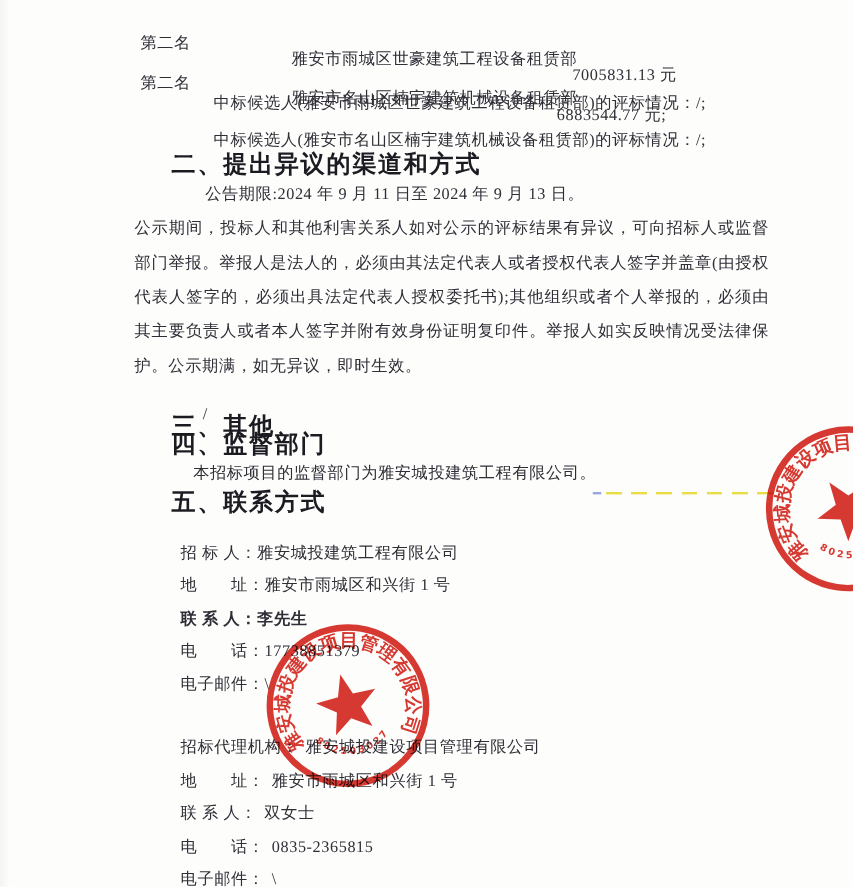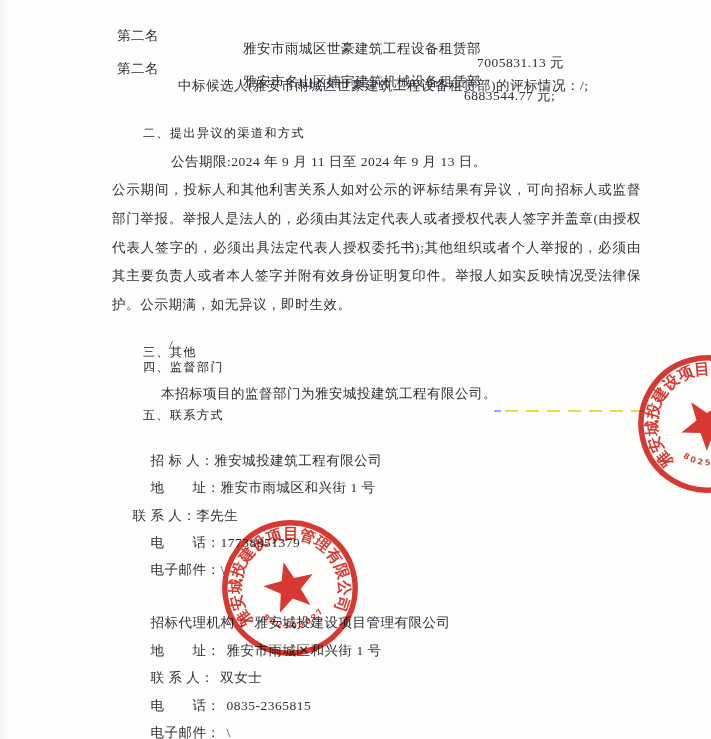--- a/index.html
+++ b/index.html
@@ -7,21 +7,21 @@
   body {
     position:relative;
     width:711px; height:739px;
     background:#fdfdfc;
     overflow:hidden;
     font-family:"Liberation Serif","DejaVu Serif",serif;
     color:#2e2e36;
   }
   .page { position:absolute; inset:0; background:linear-gradient(90deg,#f4f4f2 0px,#fdfdfc 8px); }
   .line { position:absolute; white-space:pre; font-size:13.5px; letter-spacing:0.5px; line-height:1;padding-left:28px; }
-  .h    { font-weight:normal; font-size:12px; color:#1b1b21; letter-spacing:1.5px; }
+  .h    { font-weight:bold; font-size:20px; color:#1b1b21; letter-spacing:1.5px; }
   .rank   { position:absolute; left:117px; }
   .company{ position:absolute; left:243px; }
   .amount { position:absolute; left:477px; }
   .amount2{ position:absolute; left:464px; }
   .para {
     position:absolute; left:112px; top:176px; width:529px;
     font-size:13.5px; line-height:28.8px; letter-spacing:0.6px;
     text-align:justify; color:#2e2e36;
   }
   .c-row { position:absolute; font-size:13.5px; letter-spacing:0.5px; white-space:pre; }
@@ -48,40 +48,41 @@
     <span class="company">雅安市雨城区世豪建筑工程设备租赁部</span>
     <span class="amount">7005831.13 元</span>
   </div>
   <div class="line" style="top:48px;">
     <span class="rank">第二名</span>
     <span class="company">雅安市名山区楠宇建筑机械设备租赁部</span>
     <span class="amount2">6883544.77 元;</span>
   </div>
 
   <div class="line" style="left:150px; top:79px;">中标候选人(雅安市雨城区世豪建筑工程设备租赁部)的评标情况：/;</div>
+  <div class="line" style="left:150px; top:110px;">中标候选人(雅安市名山区楠宇建筑机械设备租赁部)的评标情况：/;</div>
 
   <div class="line h" style="left:115px; top:127px;">二、提出异议的渠道和方式</div>
   <div class="line" style="left:143px; top:155px;">公告期限:2024 年 9 月 11 日至 2024 年 9 月 13 日。</div>
   <div class="para">公示期间，投标人和其他利害关系人如对公示的评标结果有异议，可向招标人或监督部门举报。举报人是法人的，必须由其法定代表人或者授权代表人签字并盖章(由授权代表人签字的，必须出具法定代表人授权委托书);其他组织或者个人举报的，必须由其主要负责人或者本人签字并附有效身份证明复印件。举报人如实反映情况受法律保护。公示期满，如无异议，即时生效。</div>
 
   <div class="line h" style="left:115px; top:313px;margin-top:33px;">三、其他</div>
   <div class="line" style="left:141px; top:338px;">/</div>
 
   <div class="line h" style="left:115px; top:361px;">四、监督部门</div>
   <div class="line" style="left:133px; top:387px;">本招标项目的监督部门为雅安城投建筑工程有限公司。</div>
 
   <div class="line h" style="left:115px; top:409px;">五、联系方式</div>
 
   <div class="c-row" style="left:135px; top:436px;">
     <span class="lbl">招 标 人：</span><span class="val">雅安城投建筑工程有限公司</span>
   </div>
   <div class="c-row" style="left:135px; top:463px;">
     <span class="lbl">地　　址：</span><span class="val">雅安市雨城区和兴街 1 号</span>
   </div>
-  <div class="c-row" style="left:117px; top:491px;">
+  <div class="c-row" style="left:135px; top:491px;font-weight:bold;">
     <span class="lbl">联 系 人：</span><span class="val">李先生</span>
   </div>
   <div class="c-row" style="left:135px; top:518px;">
     <span class="lbl">电　　话：</span><span class="val">17738851379</span>
   </div>
   <div class="c-row" style="left:135px; top:545px;">
     <span class="lbl">电子邮件：</span><span class="val">\</span>
   </div>
 
   <div class="c-row" style="left:135px; top:598px;">

